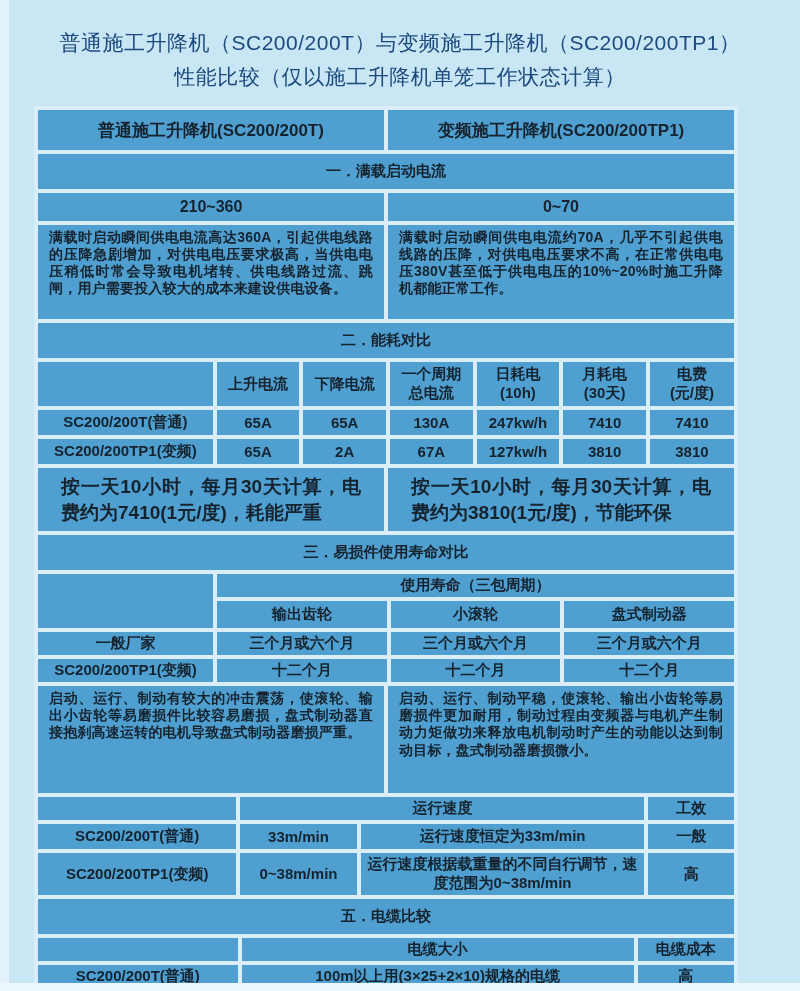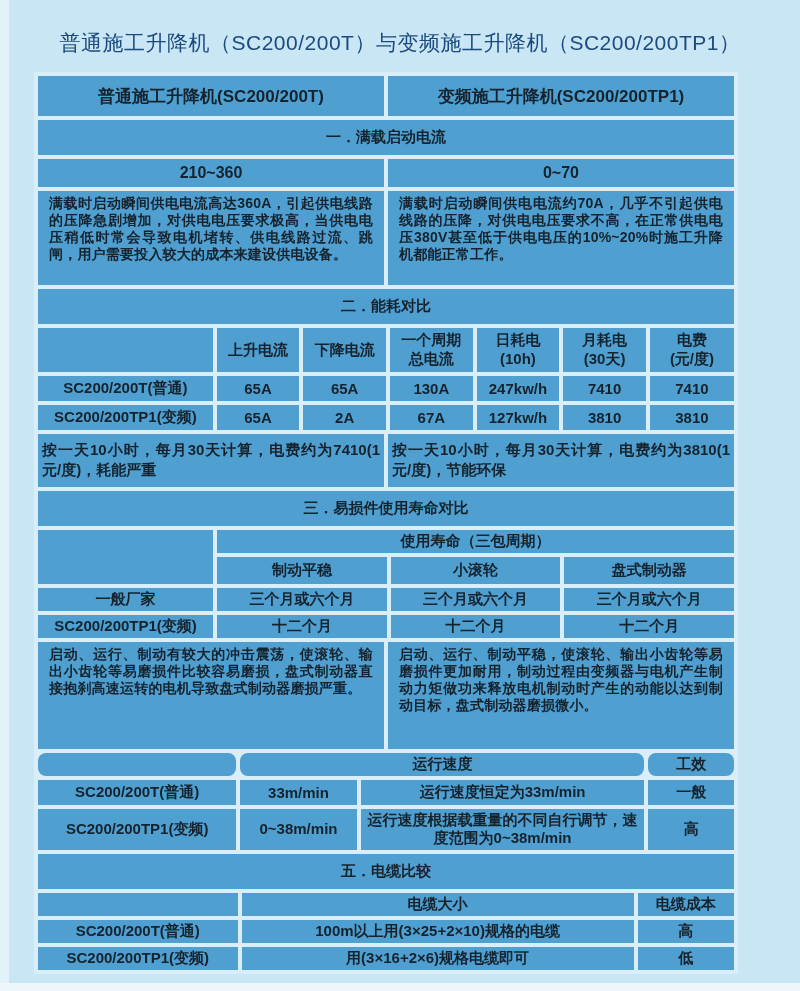--- a/index.html
+++ b/index.html
@@ -57,43 +57,44 @@
     padding: 4px 11px;
     height: 94px;
     letter-spacing: 0.2px;
   }
   .para-short { height: 107px; }
 
   .colhead { height: 44px; font-size: 15px; white-space: pre-line; line-height: 1.25; }
   .data-row td { height: 25px; }
   .summary {
     text-align: justify; vertical-align: top;
-    font-size: 15px; line-height: 1.35;
-    padding: 6px 4px; height: 50px;
+    font-size: 19px; line-height: 1.35;
+    padding: 6px 23px; height: 50px;
   }
 
   .life-head { height: 21px; }
   .sub-head  { height: 27px; }
   .small-row td { height: 23px; }
 
-  .eff-head { height: 20px; border-radius: 8px; }
+  .eff-head { height: 20px; }
   .eff-row1 td { height: 25px; }
   .eff-row2 td { height: 40px; line-height: 1.25; }
 
   .cable-head td { height: 21px; margin-top: 35px; }
   .cable-row td { height: 21px; }
 </style>
 </head>
 <body>
 
 <div class="edge-left"></div>
 <div class="edge-bottom"></div>
 
 <h1 class="title">
   <span>普通施工升降机（SC200/200T）与变频施工升降机（SC200/200TP1）</span><br>
+  <span>性能比较（仅以施工升降机单笼工作状态计算）</span>
 </h1>
 
 <div class="tables">
 
   <table>
     <colgroup>
         <col style="width:50%">
         <col style="width:50%">
       </colgroup>
     <tbody>
@@ -185,21 +186,21 @@
       </colgroup>
     <tbody>
         <tr>
       <td class="section-bar" colspan="4">三．易损件使用寿命对比</td>
     </tr>
     <tr>
       <td rowspan="2"></td>
       <td class="life-head" colspan="3">使用寿命（三包周期）</td>
     </tr>
     <tr>
-      <td class="sub-head">制动平稳</td>
+      <td class="sub-head">输出齿轮</td>
       <td class="sub-head">小滚轮</td>
       <td class="sub-head">盘式制动器</td>
     </tr>
     <tr class="small-row">
       <td>一般厂家</td>
       <td>三个月或六个月</td>
       <td>三个月或六个月</td>
       <td>三个月或六个月</td>
     </tr>
     <tr class="small-row">

